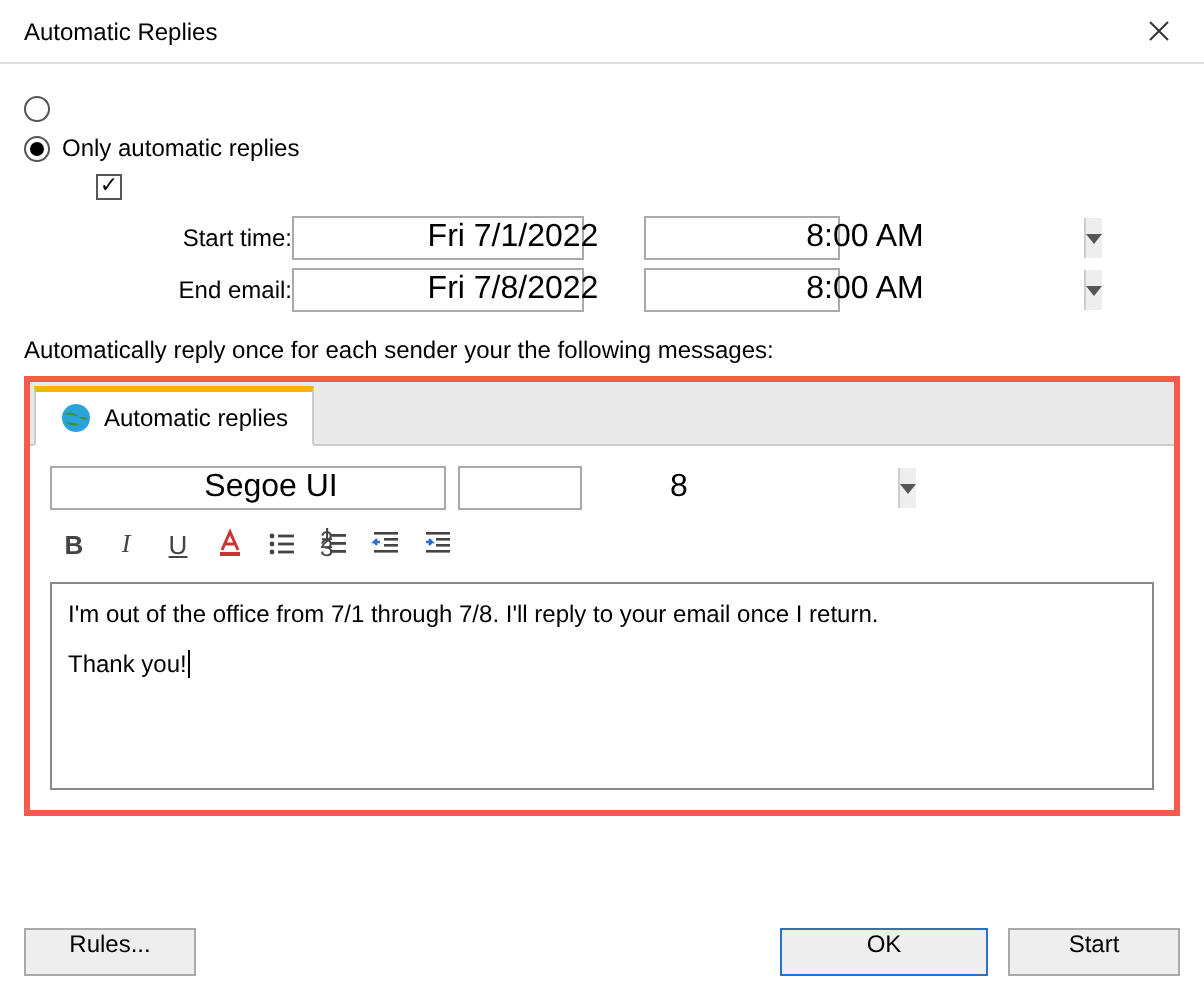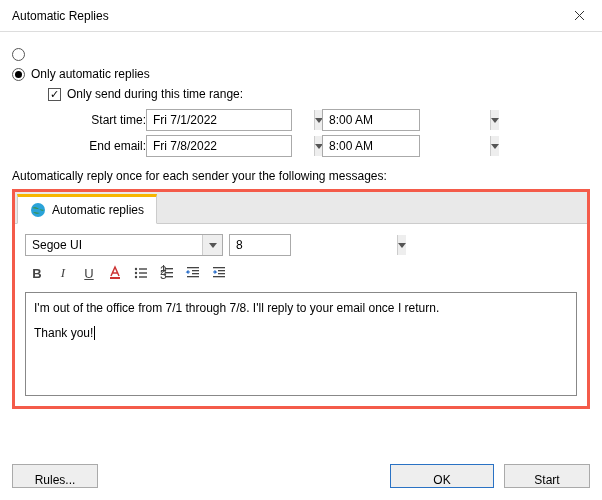--- a/index.html
+++ b/index.html
@@ -19,21 +19,21 @@
   .checkbox-row { display: flex; align-items: center; gap: 6px; margin: 4px 0 8px 36px; }
   .checkbox { width: 13px; height: 13px; border: 1px solid #555; display: inline-flex; align-items: center; justify-content: center; }
   .checkbox.checked::after { content: "✓"; font-size: 11px; line-height: 11px; color: #000; }
 
   .time-grid { margin-left: 64px; }
   .time-row { display: flex; align-items: center; gap: 0; margin: 4px 0; }
   .time-label { width: 70px; text-align: right; }
   .combo { display: flex; align-items: center; border: 1px solid #aaa; background: #fff; height: 22px; }
   .combo.date { width: 146px; }
   .combo.time { width: 98px; }
-  .combo input { border: none; outline: none; padding: 0 6px; height: 100%; flex: 1; font-size: 12px; background: transparent; }
+  .combo input { border: none; outline: none; padding: 0 6px; height: 100%; flex: 1; font-size: 16px; background: transparent; text-align: center; }
   .combo .chev { width: 20px; height: 100%; border-left: 1px solid #ccc; background: #eee; display: flex; align-items: center; justify-content: center; }
   .chev svg { fill: #555; }
 
   .instr { margin: 12px 0 6px 0; }
 
   .highlight { position: relative; border: 3px solid #f45b4a; padding: 0; }
   .tabstrip { display: flex; background: #e9e9e9; border-bottom: 1px solid #ccc; }
   .tab { display: flex; align-items: center; gap: 6px; padding: 5px 12px; background: #fff; border: 1px solid #ccc; border-bottom: 1px solid #fff; border-top: 3px solid #f7b500; margin: 2px 2px -1px 2px; }
   .globeicon { width: 16px; height: 16px; }
 
@@ -46,21 +46,21 @@
   .tbtn { width: 24px; height: 22px; display: flex; align-items: center; justify-content: center; }
   .tbtn.bold { font-weight: bold; font-size: 13px; color: #444; }
   .tbtn.italic { font-style: italic; font-family: Georgia, serif; font-size: 13px; color: #444; }
   .tbtn.under { text-decoration: underline; font-size: 13px; color: #444; }
   .tbtn svg { display: block; }
 
   .msgbox { width: 100%; height: 104px; border: 1px solid #888; padding: 6px 8px; font-size: 12px; color: #000; line-height: 1.6; position: relative; }
   .cursor { display: inline-block; width: 1px; height: 14px; background: #000; vertical-align: text-bottom; margin-left: 1px; }
 
   .buttonbar { position: absolute; left: 12px; right: 12px; bottom: 12px; display: flex; align-items: center; }
-  .btn { height: 24px; border: 1px solid #aaa; background: #eee; display: flex; align-items: flex-end; justify-content: center; padding: 0 16px; font-size: 12px; }
+  .btn { height: 24px; border: 1px solid #aaa; background: #eee; display: flex; align-items: flex-start; justify-content: center; padding: 0 16px; font-size: 12px; }
   .btn.rules { width: 86px; }
   .spacer { flex: 1; }
   .btn.ok { width: 104px; border: 1px solid #2a72c4; margin-right: 10px; }
   .btn.cancel { width: 86px; }
 </style>
 </head>
 <body>
 
 <div class="titlebar">
   <span class="title">Automatic Replies</span>
@@ -76,21 +76,20 @@
   <div class="radio-row">
     <span class="radio"></span>
   </div>
   <div class="radio-row">
     <span class="radio checked"></span>
     <span>Only automatic replies</span>
   </div>
 
   <div class="checkbox-row">
     <span class="checkbox checked"></span>
-    <span>Only send during this time range:</span>
   </div>
 
   <div class="time-grid">
     <div class="time-row">
       <span class="time-label">Start time:</span>
       <div class="combo date">
         <input value="Fri 7/1/2022" style="">
         <span class="chev">
             <svg width="8" height="5">
               <path d="M0 0 L8 0 L4 5 Z"></path>

